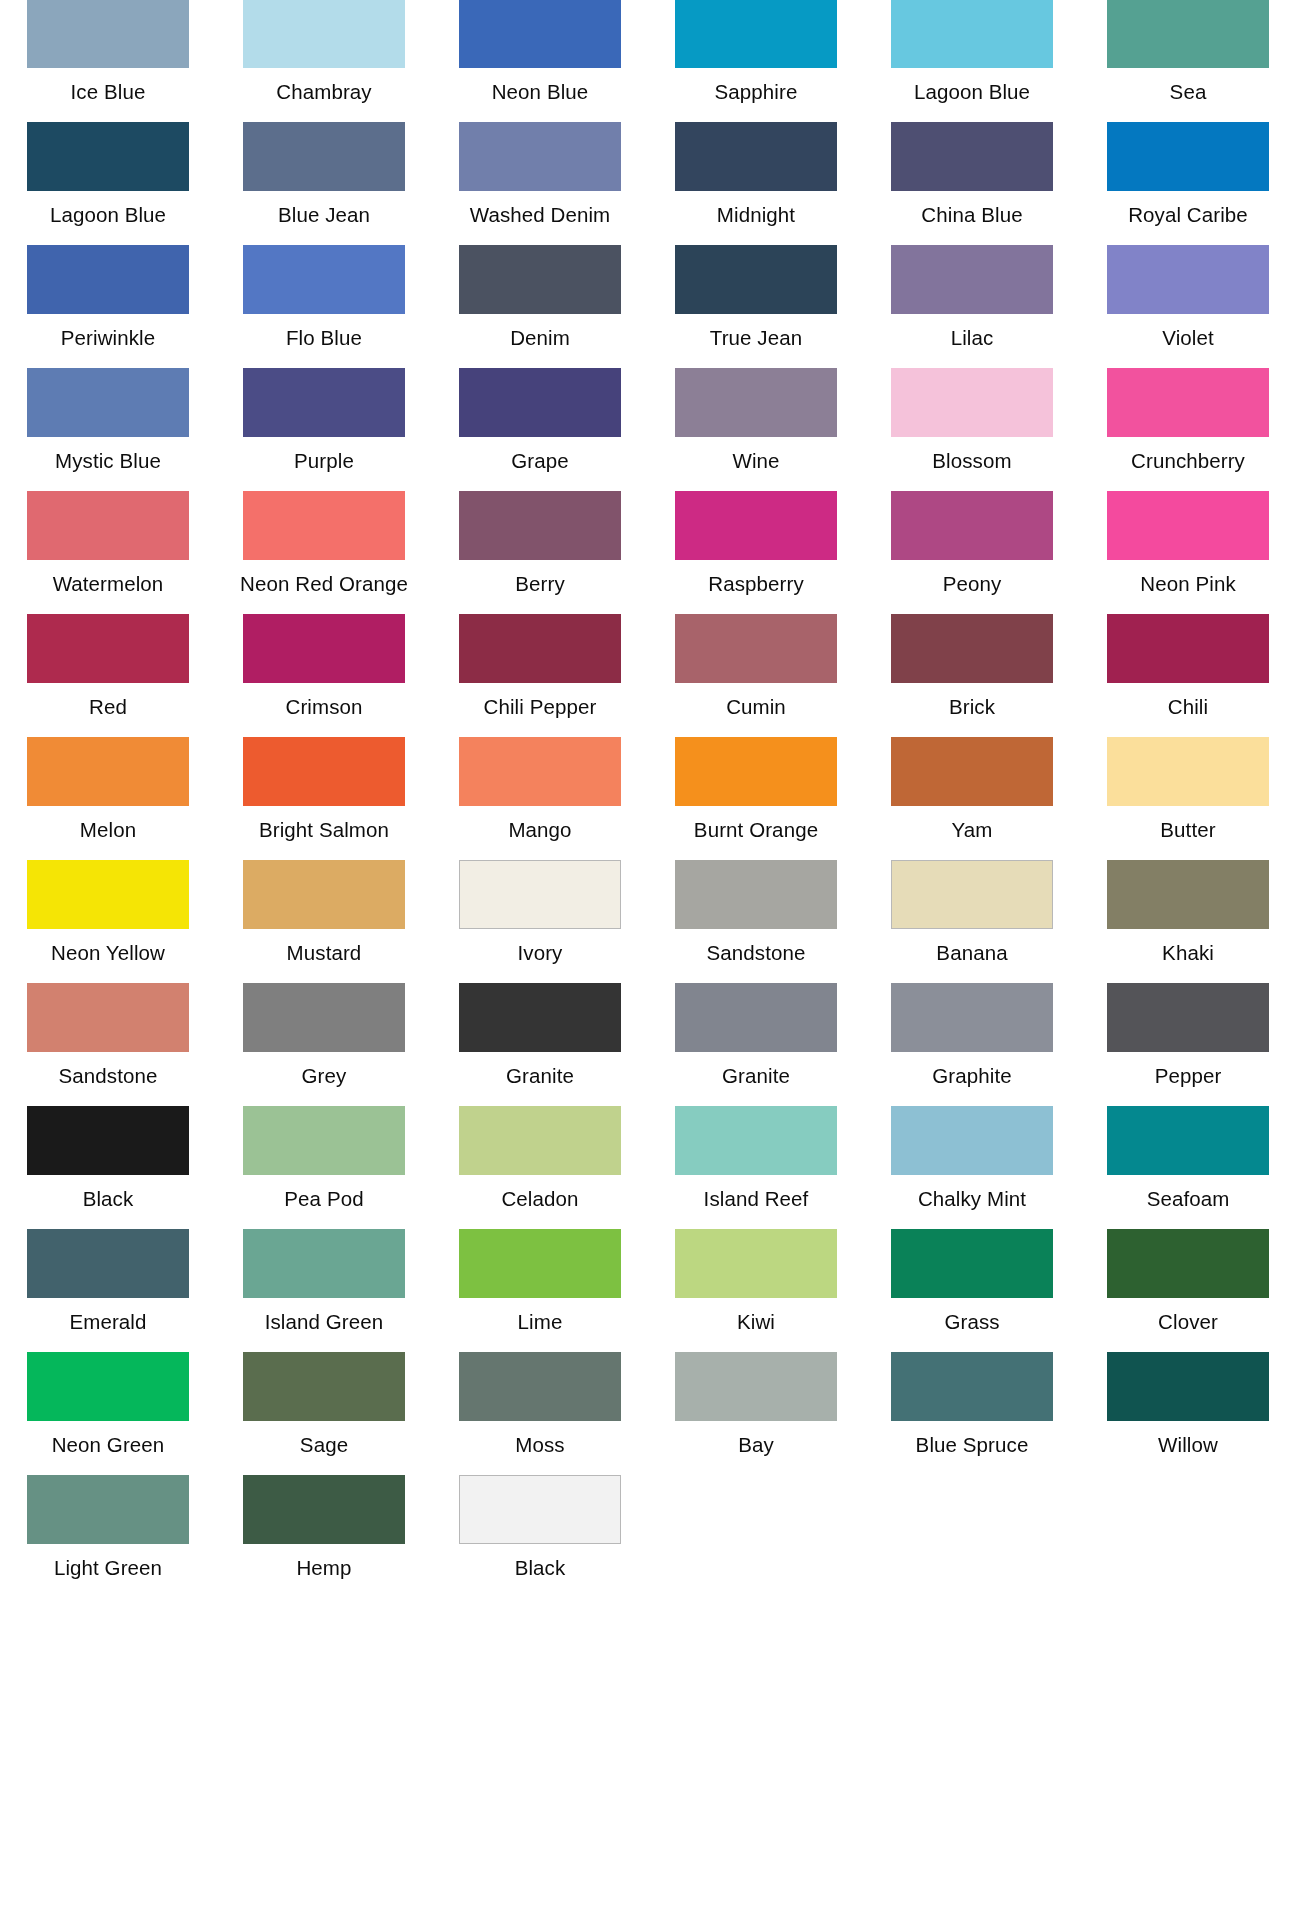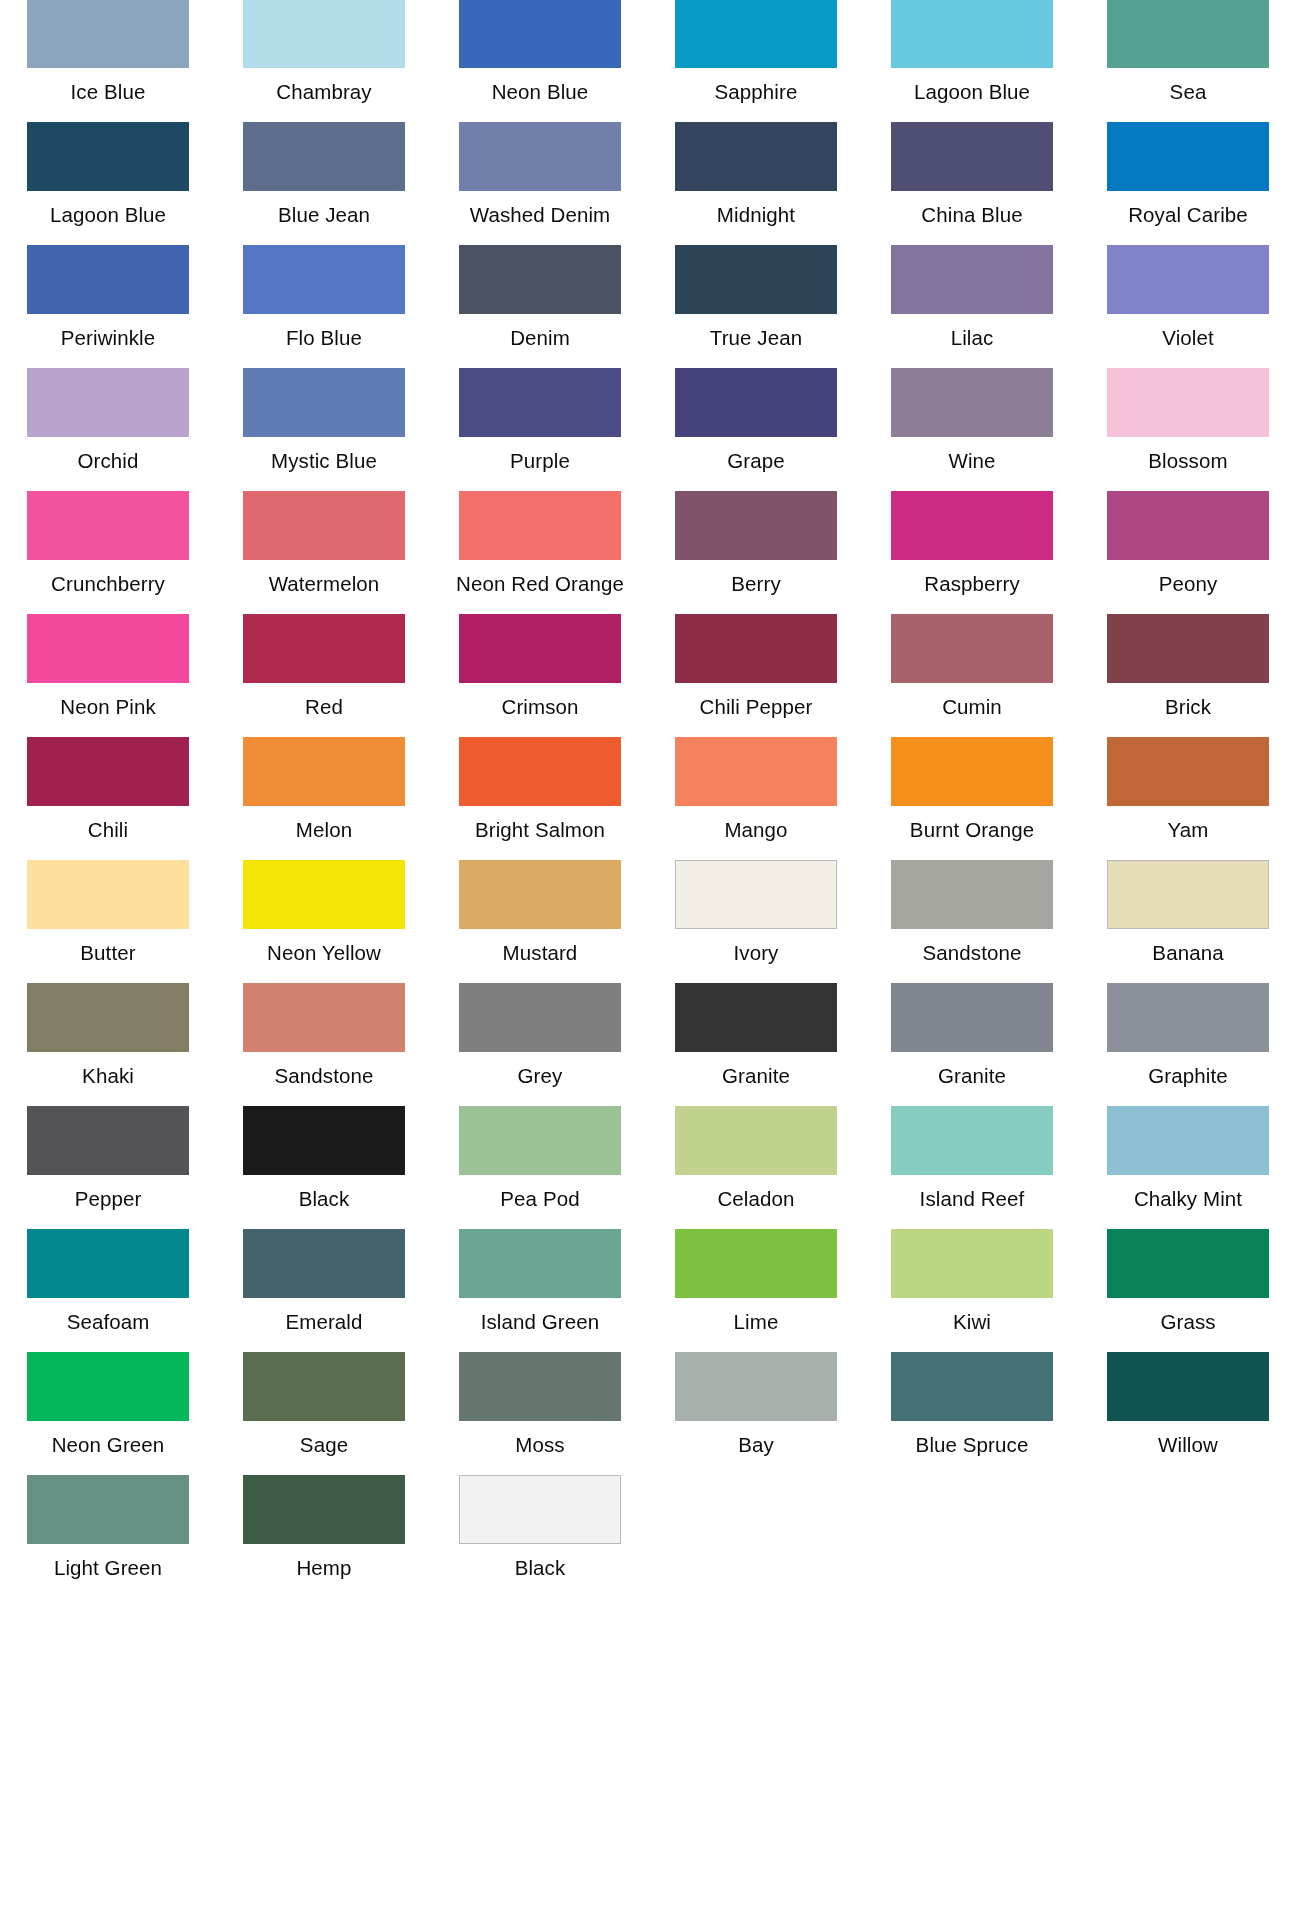--- a/index.html
+++ b/index.html
@@ -121,24 +121,20 @@
     </div>
     <div class="swatch-cell">
       <div class="swatch-chip" style="background-color: rgb(130, 116, 156);"></div>
       <span class="swatch-label">Lilac</span>
     </div>
     <div class="swatch-cell">
       <div class="swatch-chip" style="background-color: rgb(129, 131, 200);"></div>
       <span class="swatch-label">Violet</span>
     </div>
     <div class="swatch-cell">
-      <div class="swatch-chip" style="background-color: rgb(184, 163, 205);"></div>
-      <span class="swatch-label">Orchid</span>
-    </div>
-    <div class="swatch-cell">
       <div class="swatch-chip" style="background-color: rgb(94, 124, 179);"></div>
       <span class="swatch-label">Mystic Blue</span>
     </div>
     <div class="swatch-cell">
       <div class="swatch-chip" style="background-color: rgb(75, 76, 134);"></div>
       <span class="swatch-label">Purple</span>
     </div>
     <div class="swatch-cell">
       <div class="swatch-chip" style="background-color: rgb(70, 66, 123);"></div>
       <span class="swatch-label">Grape</span>
@@ -311,20 +307,24 @@
       <div class="swatch-chip" style="background-color: rgb(125, 193, 65);"></div>
       <span class="swatch-label">Lime</span>
     </div>
     <div class="swatch-cell">
       <div class="swatch-chip" style="background-color: rgb(188, 215, 129);"></div>
       <span class="swatch-label">Kiwi</span>
     </div>
     <div class="swatch-cell">
       <div class="swatch-chip" style="background-color: rgb(10, 130, 88);"></div>
       <span class="swatch-label">Grass</span>
+    </div>
+    <div class="swatch-cell">
+      <div class="swatch-chip" style="background-color: rgb(45, 97, 48);"></div>
+      <span class="swatch-label">Clover</span>
     </div>
     <div class="swatch-cell">
       <div class="swatch-chip" style="background-color: rgb(5, 183, 91);"></div>
       <span class="swatch-label">Neon Green</span>
     </div>
     <div class="swatch-cell">
       <div class="swatch-chip" style="background-color: rgb(90, 109, 78);"></div>
       <span class="swatch-label">Sage</span>
     </div>
     <div class="swatch-cell">

